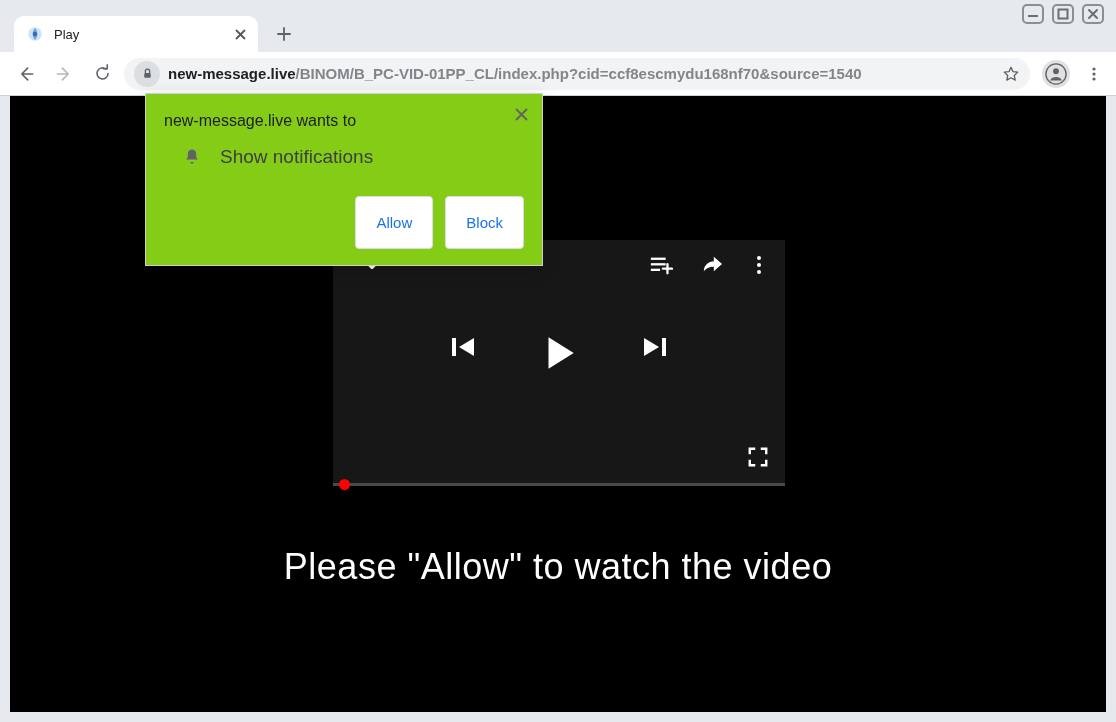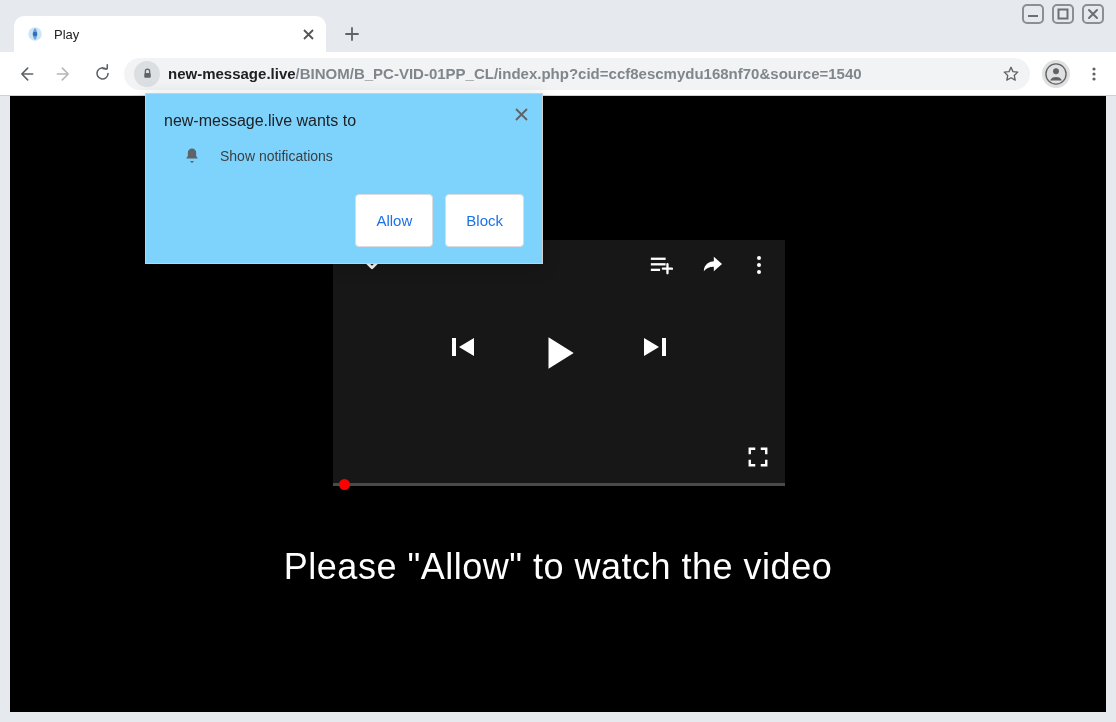--- a/index.html
+++ b/index.html
@@ -27,21 +27,21 @@
 
   
   .tabstrip {
     height: 38px;
     background: #e6e9ed;
     display:flex; align-items:flex-end;
     padding-left: 14px;
   }
   .tab {
     height: 36px;
-    width: 312px;
+    width: 244px;
     background:#fff;
     border-top-left-radius: 10px;
     border-top-right-radius: 10px;
     display:flex; align-items:center;
     gap:10px;
     padding: 0 12px;
     position:relative;
   }
   .tab .favicon {
     width:18px; height:18px;
@@ -149,30 +149,30 @@
     font-size:36px;
     font-weight:400;
     letter-spacing:0.5px;
   }
 
   
   .perm-popup {
     position:absolute;
     left: 145px; top: 93px;
     width: 398px;
-    background:#7dd3fc;
+    background:#84cc16;
     border:1px solid #cfcfcf;
     box-shadow: 0 4px 16px rgba(0,0,0,0.18);
     padding: 18px 18px 16px 18px;
     z-index: 50;
   }
   .perm-title { font-size:16px; color:#202124; margin-bottom:16px; }
   .perm-row { display:flex; align-items:center; gap:18px; padding-left:18px; margin-bottom:28px;}
   .perm-row .bell { color:#5f6368; }
-  .perm-row .perm-label { font-size:14px; color:#3c4043; }
+  .perm-row .perm-label { font-size:19px; color:#3c4043; }
   .perm-close { position:absolute; top:14px; right:14px; color:#5f6368; font-size:16px; cursor:pointer;}
   .perm-actions { display:flex; justify-content:flex-end; gap:12px; }
   .perm-btn {
     border:1px solid #dadce0;
     background:#fff;
     color:#1a73e8;
     font-size:15px;
     padding: 17px 20px;
     border-radius:4px;
     cursor:pointer;

